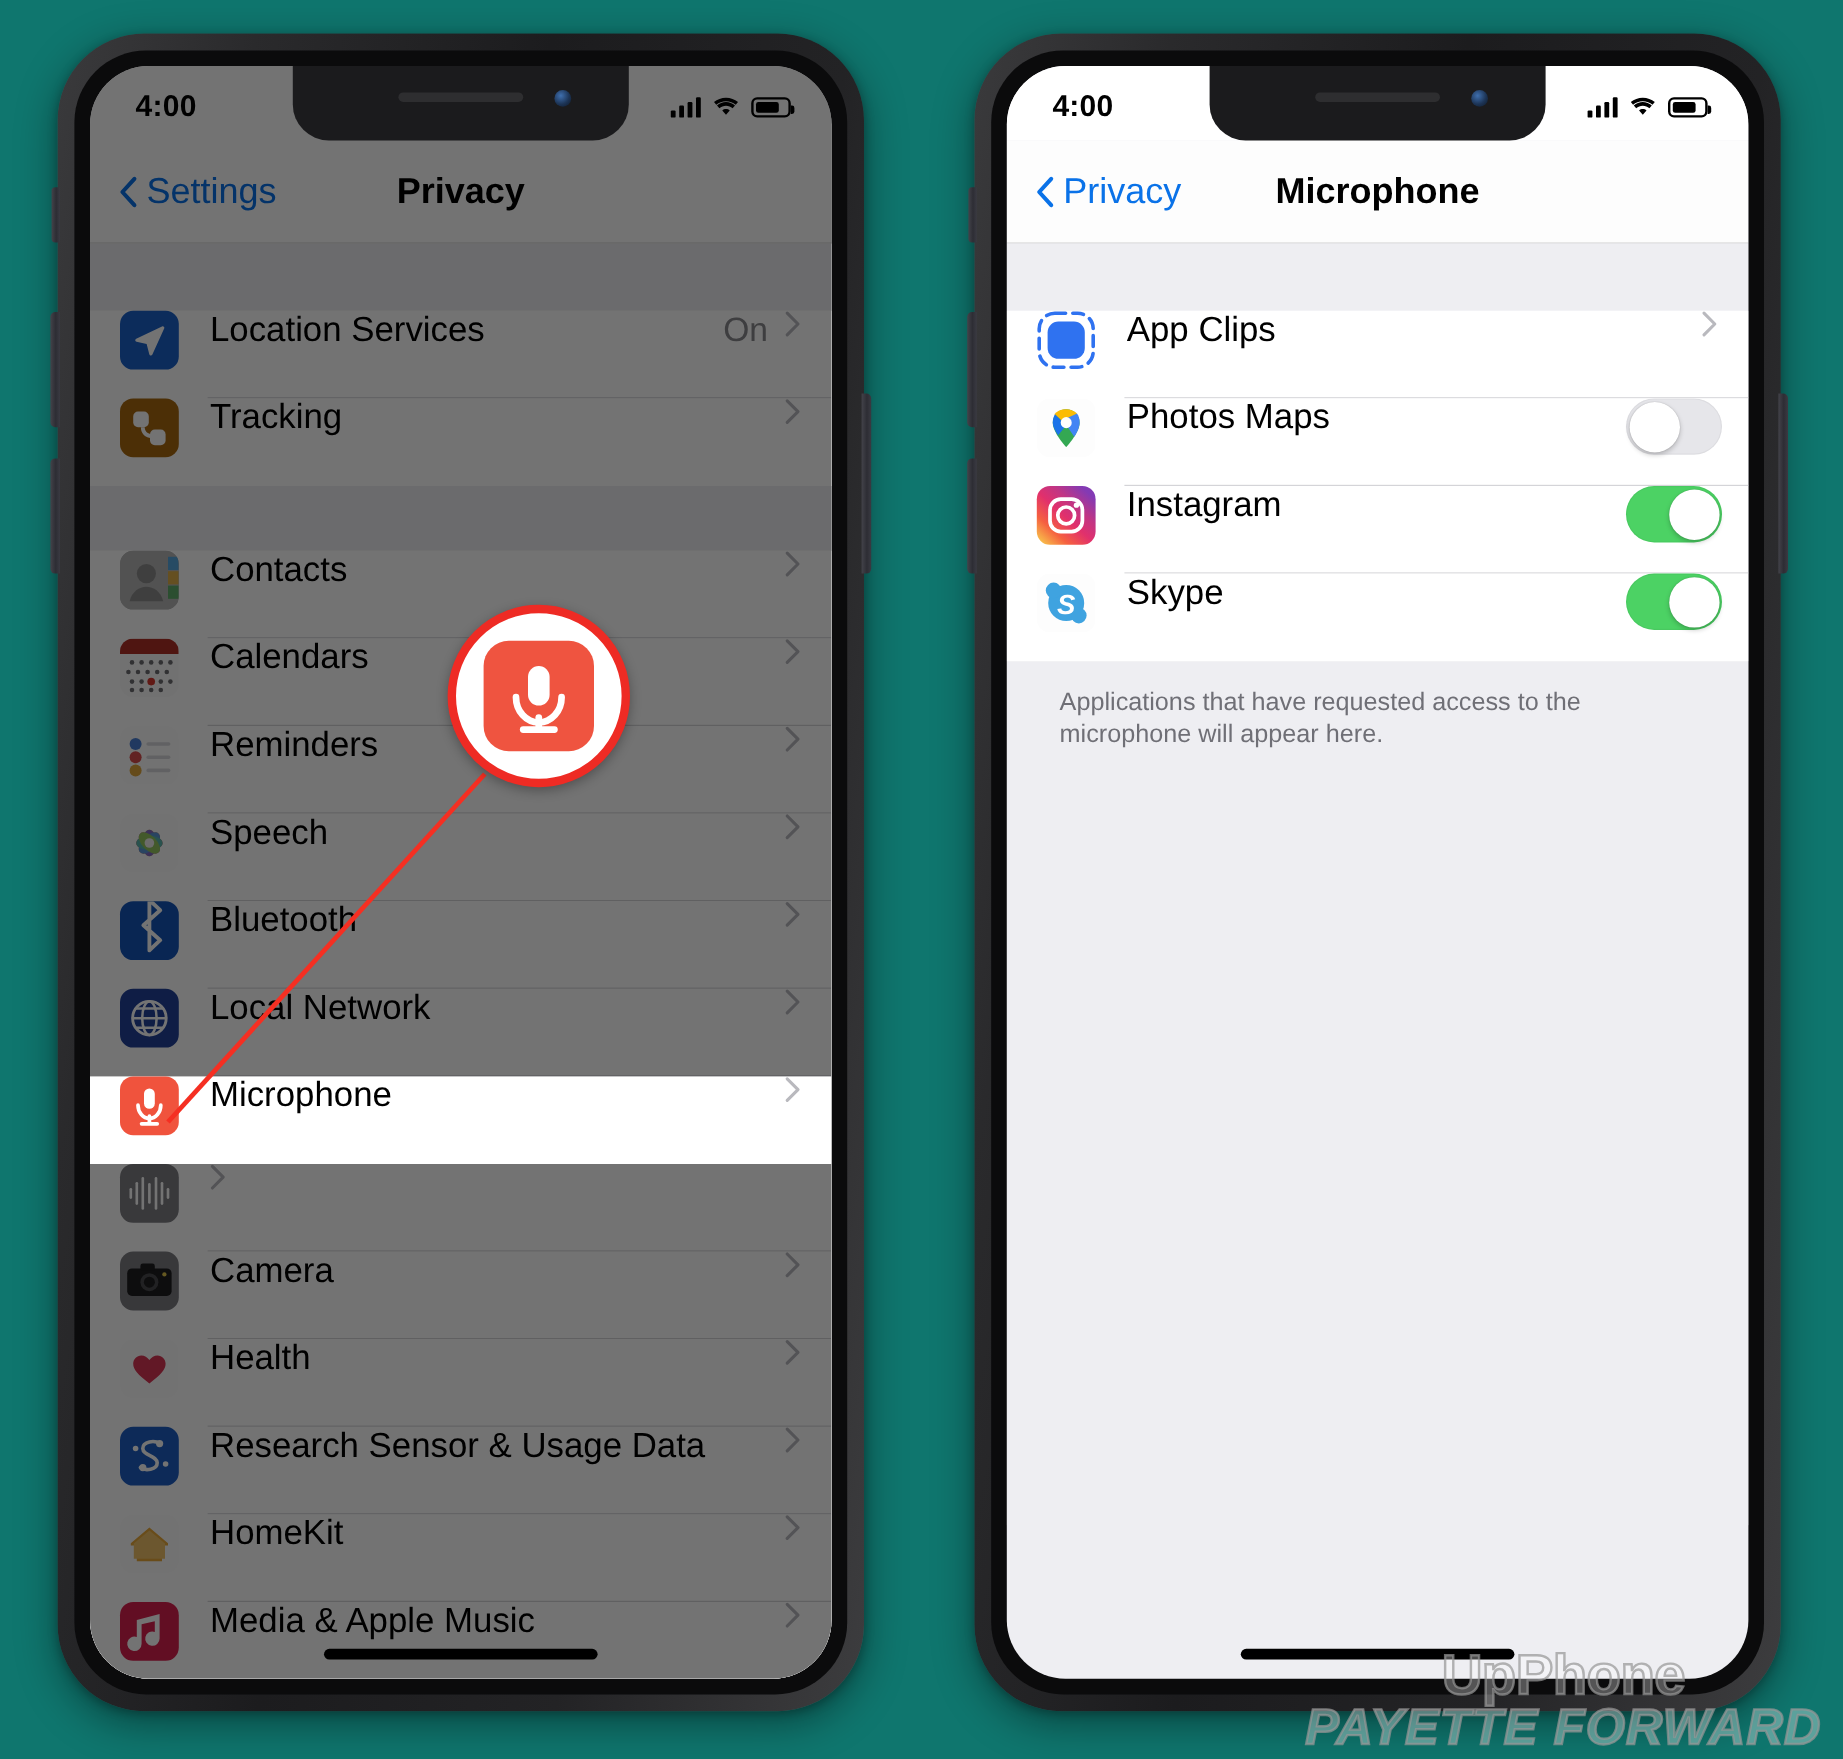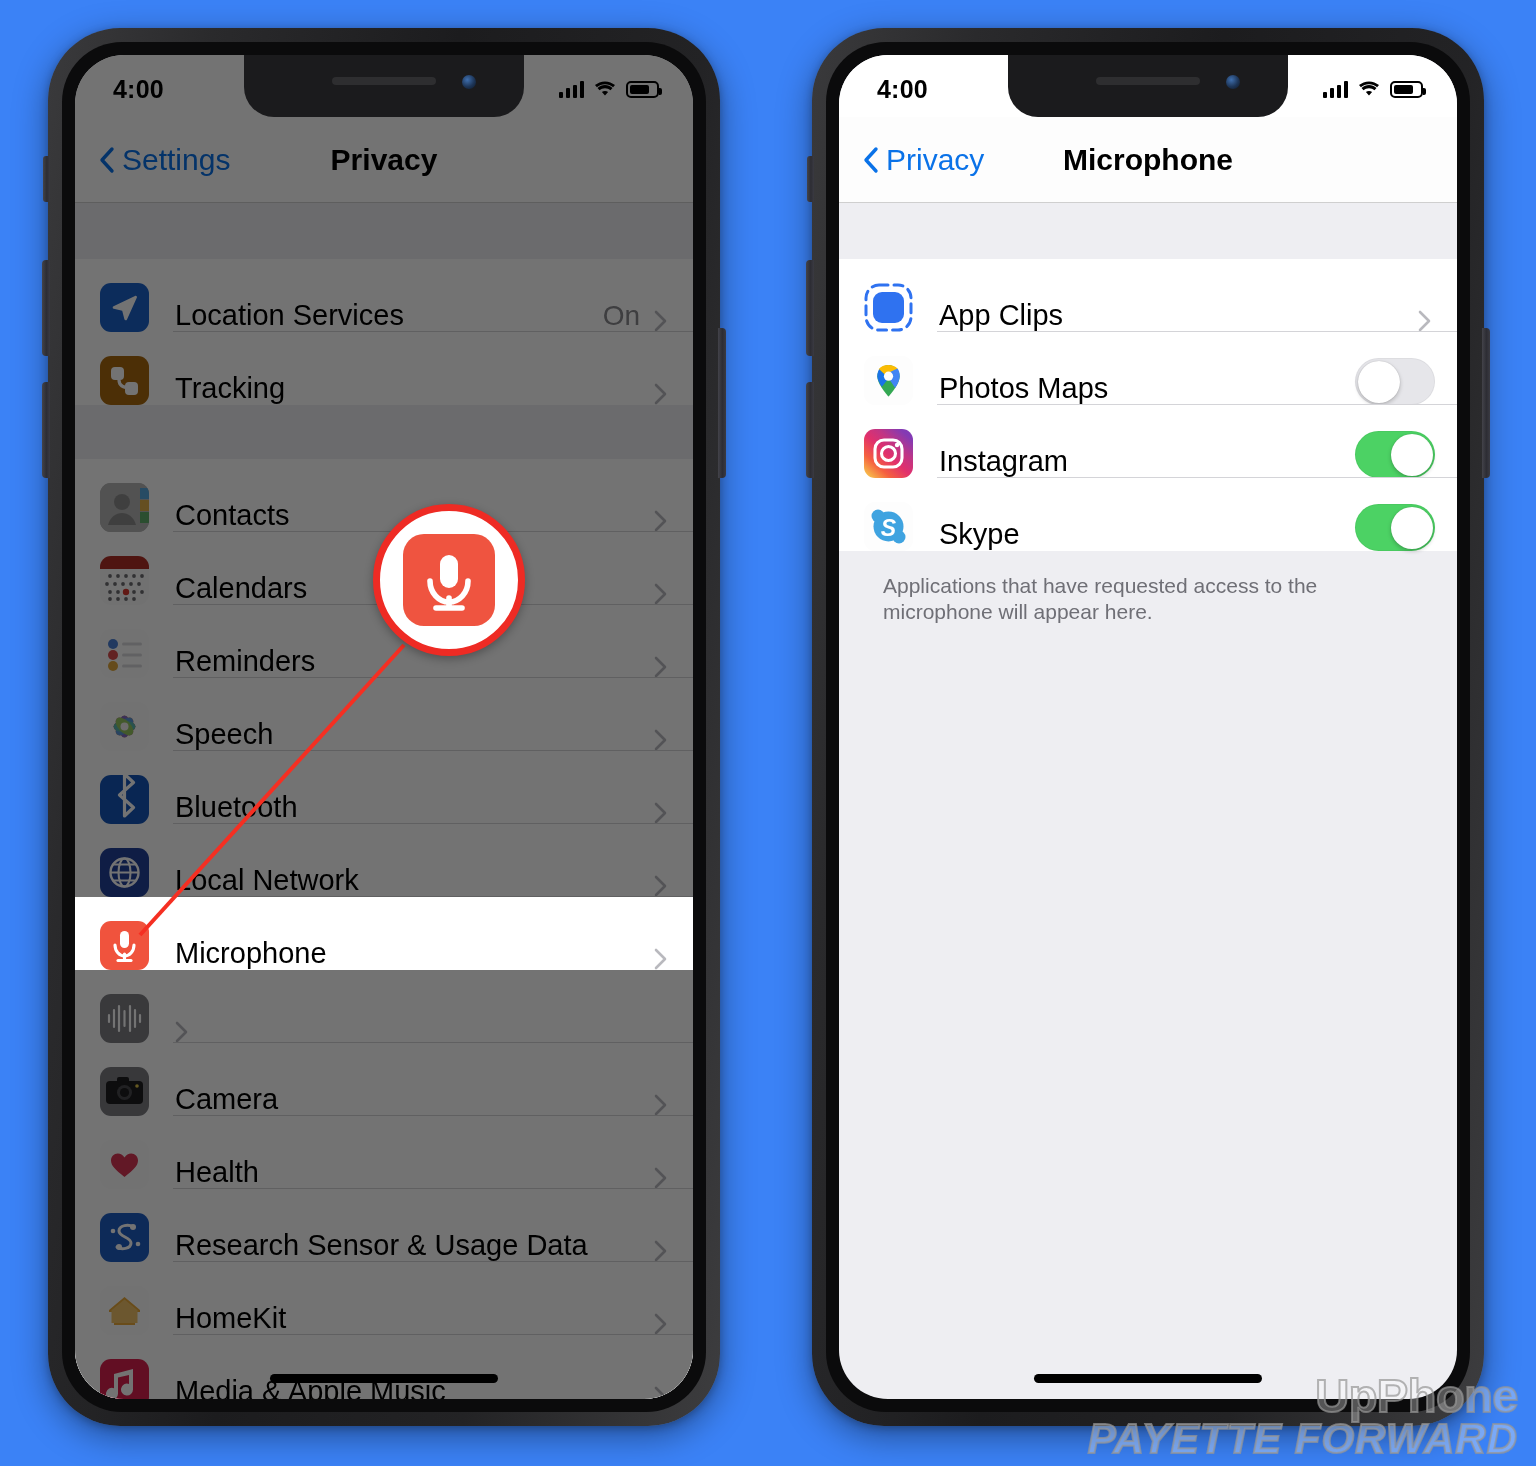--- a/index.html
+++ b/index.html
@@ -7,21 +7,21 @@
   html, body {
     margin: 0; padding: 0;
     width: 1536px; height: 1466px;
     background: #ffffff;
     font-family: "Liberation Sans", sans-serif;
     overflow: hidden;
   }
   #stage {
     position: relative;
     width: 1536px; height: 1466px;
-    background: #3b82f6;
+    background: #0f766e;
   }
 
   
   .phone {
     position: absolute;
     border-radius: 72px;
     background: linear-gradient(100deg,#3a3a3c 0%,#2a2a2c 18%,#1c1c1e 45%,#232325 72%,#3d3d3f 100%);
     box-shadow: 0 10px 34px rgba(0,0,0,0.40), 0 2px 8px rgba(0,0,0,0.25);
     padding: 0;
   }
@@ -126,21 +126,21 @@
     pointer-events: none;
   }
 
   
   .scroll { position: relative; }
   .gap { height: 56px; background: #eeeef2; }
   .gap.small { height: 54px; }
   .group { background: #ffffff; }
   .row {
     position: relative;
-    display: flex; align-items: flex-end;
+    display: flex; align-items: flex-start;
     height: 73px;
     padding-left: 25px;
     background: #ffffff;
     cursor: pointer;
   }
   .row .divider {
     position: absolute; left: 98px; right: 0; bottom: 0; height: 1px;
     background: #d4d4d8;
   }
   .icon-slot {
@@ -246,20 +246,21 @@
     text-align: right;
     pointer-events: none;
     user-select: none;
   }
   .wm-top {
     font-size: 47px; font-weight: bold; font-style: normal;
     color: rgba(255,255,255,0.30);
     -webkit-text-stroke: 2px rgba(150,150,150,0.70);
     line-height: .96;
     letter-spacing: -0.5px;
+    text-align: center;
   }
   .wm-bot {
     font-size: 42px; font-weight: bold; font-style: italic;
     color: rgba(255,255,255,0.32);
     -webkit-text-stroke: 2px rgba(150,150,150,0.72);
     line-height: 1;
     letter-spacing: 1px;
   }
 </style>
 </head>

